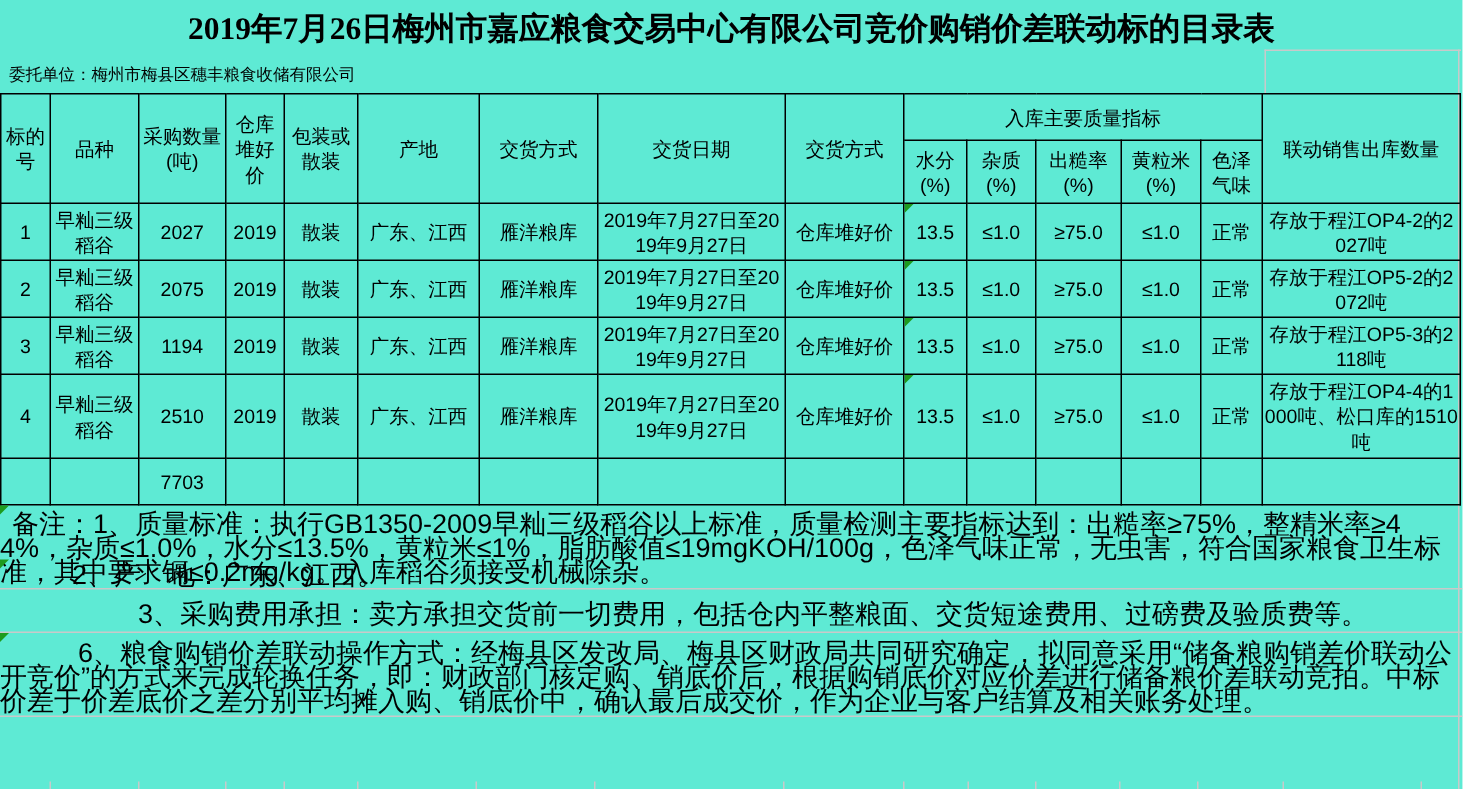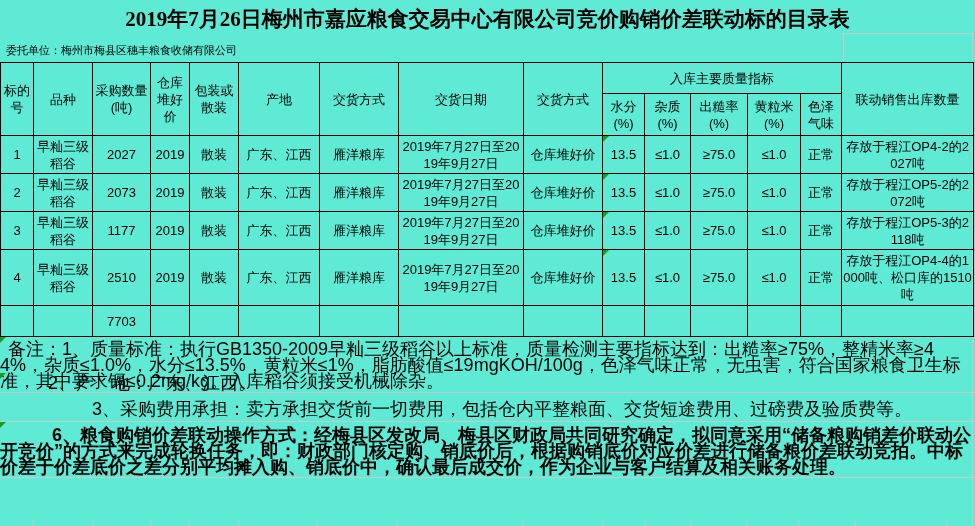--- a/index.html
+++ b/index.html
@@ -44,21 +44,21 @@
 
   .notes{position:absolute;top:337px;left:0;width:975px;}
   .note{position:relative;width:975px;font-size:18px;line-height:16px;
         word-break:break-all;}
   .note .txt{display:block;}
   .n1{height:36px;padding-top:4px;text-indent:8px;}
   .n2{height:20px;padding-top:2px;text-indent:48px;border-bottom:1px solid var(--grid);}
   .n3{height:29px;padding-top:8px;text-indent:44px;border-bottom:1px solid var(--grid);padding-left:48px;}
   .n4{height:25px;padding-top:7px;text-indent:48px;border-bottom:1px solid var(--grid);}
   .n5{height:18px;padding-top:2px;text-indent:44px;border-bottom:1px solid var(--grid);}
-  .n6{height:56px;padding-top:5px;text-indent:52px;border-bottom:1px solid var(--grid);font-weight:bold;}
+  .n6{height:56px;padding-top:5px;text-indent:52px;border-bottom:1px solid var(--grid);}
 </style>
 </head>
 <body>
 
 <div class="sheet">
 
   <div class="title">2019年7月26日梅州市嘉应粮食交易中心有限公司竞价购销价差联动标的目录表</div>
   <div class="consignor">委托单位：梅州市梅县区穗丰粮食收储有限公司</div>
 
   <div class="hline" style="top:33px;left:843px;width:131px;"></div>
@@ -118,38 +118,38 @@
       <td><i class="gmark"></i><span>13.5</span></td>
       <td>≤1.0</td>
       <td>≥75.0</td>
       <td>≤1.0</td>
       <td>正常</td>
       <td>存放于程江OP4-2的2027吨</td>
     </tr>
     <tr class="r38">
       <td>2</td>
       <td>早籼三级稻谷</td>
-      <td>2073</td>
+      <td>2075</td>
       <td>2019</td>
       <td>散装</td>
       <td>广东、江西</td>
       <td>雁洋粮库</td>
       <td>2019年7月27日至2019年9月27日</td>
       <td>仓库堆好价</td>
       <td><i class="gmark"></i><span>13.5</span></td>
       <td>≤1.0</td>
       <td>≥75.0</td>
       <td>≤1.0</td>
       <td>正常</td>
       <td>存放于程江OP5-2的2072吨</td>
     </tr>
     <tr class="r38">
       <td>3</td>
       <td>早籼三级稻谷</td>
-      <td>1177</td>
+      <td>1194</td>
       <td>2019</td>
       <td>散装</td>
       <td>广东、江西</td>
       <td>雁洋粮库</td>
       <td>2019年7月27日至2019年9月27日</td>
       <td>仓库堆好价</td>
       <td><i class="gmark"></i><span>13.5</span></td>
       <td>≤1.0</td>
       <td>≥75.0</td>
       <td>≤1.0</td>

